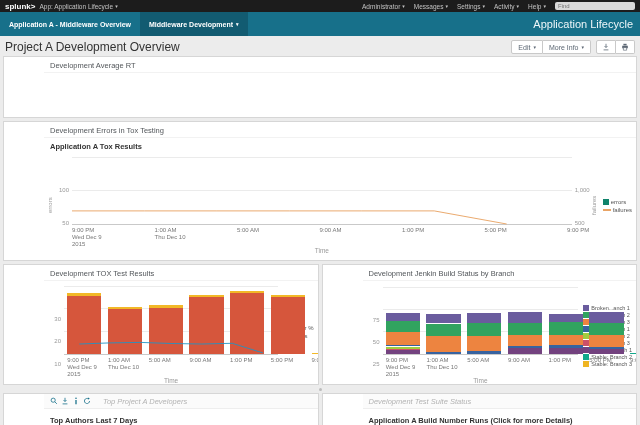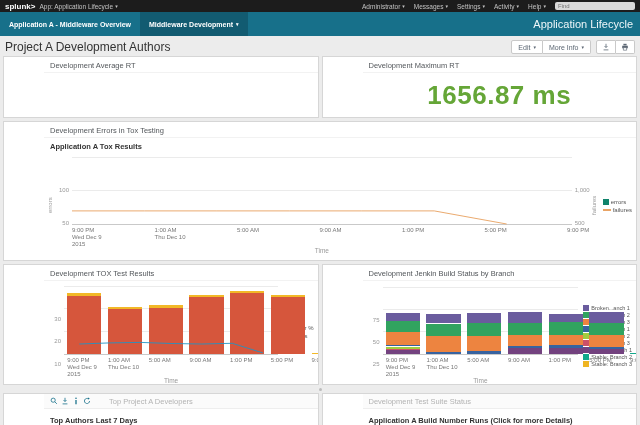--- a/index.html
+++ b/index.html
@@ -54,21 +54,21 @@
   .xlabels{position:relative;height:22px;}
   .xlabel{position:absolute;top:2px;font-size:6px;line-height:7px;color:#777;white-space:nowrap;}
   .xaxis-title{text-align:center;font-size:6.5px;color:#999;padding:0 0 2px;}
   .legend{display:flex;flex-direction:column;justify-content:center;gap:2px;padding-left:5px;font-size:6px;color:#555;flex:none;}
   .legend.small{font-size:5.5px;gap:1px;}
   .legend-item{display:flex;align-items:center;gap:2px;white-space:nowrap;cursor:pointer;}
   .sw{width:6px;height:6px;flex:none;display:inline-block;}
   .sw.line{width:8px;height:2px;}
   .chart-title{font-size:7.5px;font-weight:bold;color:#333;padding:4px 6px 0;}
 
-  .bottom-header{display:flex;align-items:center;gap:18px;padding:3px 6px;background:#fbfbfb;border-bottom:1px solid #eee;height:15px;}
+  .bottom-header{display:flex;align-items:center;gap:12px;padding:3px 6px;background:#fbfbfb;border-bottom:1px solid #eee;height:15px;font-style:italic;}
   .hover-icons{display:flex;gap:3px;align-items:center;}
   .hicon{width:8px;height:8px;cursor:pointer;}
   .bottom-title{font-size:7.5px;color:#b3b3b3;}
   .bottom-body-title{font-size:7.5px;font-weight:bold;color:#333;padding:7px 6px;}
   .resize-dot{width:3px;height:3px;background:#bdbdbd;border-radius:50%;margin:0 auto 2px;}
 </style>
 </head>
 <body>
 
 <div class="topbar">
@@ -109,21 +109,21 @@
   <span class="ab-item active">
       <span>Middleware Development</span>
       <span class="caret">▾</span>
     </span>
   <span class="ab-right">Application Lifecycle</span>
 </div>
 
 <div class="content">
 
   <div class="titlebar">
-    <h1 class="page-title">Project A Development Authors</h1>
+    <h1 class="page-title">Project A Development Overview</h1>
     <div class="tb-actions">
       <div class="btn-group">
         <button class="btn">
             <span>Edit</span>
             <span class="caret">▾</span>
           </button>
         <button class="btn">
             <span>More Info</span>
             <span class="caret">▾</span>
           </button>
@@ -142,24 +142,20 @@
             </svg>
         </button>
       </div>
     </div>
   </div>
 
   <div class="row r1">
     <div class="panel">
       <div class="panel-title">Development Average RT</div>
       <div class="sv-value" style="color: #6d28d9; margin-top: 31px;">183.44 ms</div>
-    </div>
-    <div class="panel">
-      <div class="panel-title">Development Maximum RT</div>
-      <div class="sv-value" style="color: rgb(101, 166, 55);">1656.87 ms</div>
     </div>
   </div>
 
   <div class="row r3">
     <div class="panel">
       <div class="panel-title">Development Errors in Tox Testing</div>
       <div class="chart-title">Application A Tox Results</div>
       <div class="chart">
         <div class="ylab">errors</div>
         <div class="yaxis">

